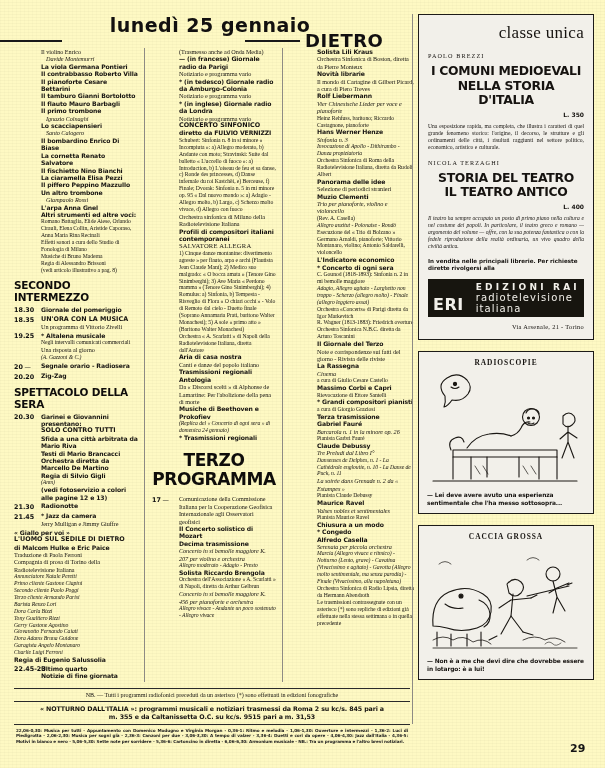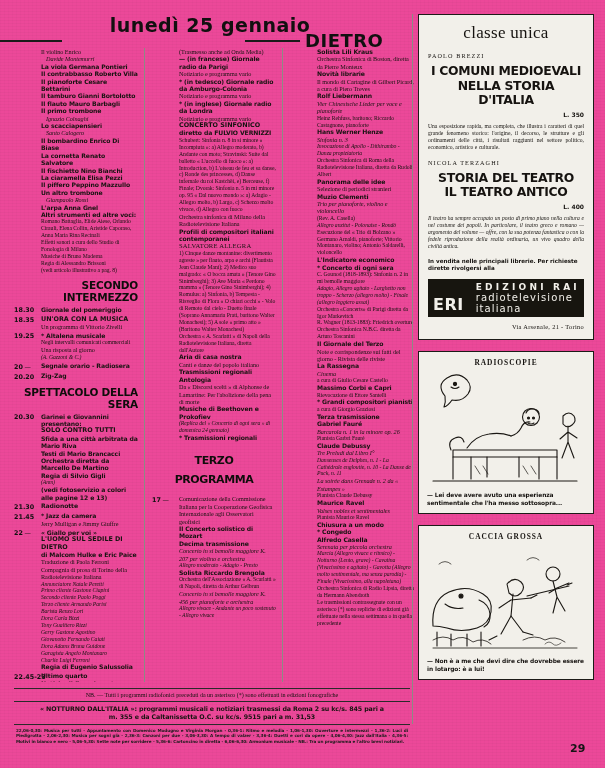--- a/index.html
+++ b/index.html
@@ -4,21 +4,21 @@
 <style>
   html,body{margin:0;padding:0;}
   body{
     width:605px;height:768px;
     background:#e9e7e1;
     font-family:"Liberation Serif", serif;
     color:#161310;
     overflow:hidden;
     position:relative;
   }
-  .page{position:absolute;inset:0;background:#ec4899;padding-left:28px;}
+  .page{position:absolute;inset:0;background:#fef9c3;padding-left:28px;}
   
   .grain{position:absolute;inset:0;pointer-events:none;
     background:
       repeating-linear-gradient(0deg, rgba(0,0,0,.022) 0 1px, rgba(255,255,255,0) 1px 3px),
       repeating-linear-gradient(90deg, rgba(0,0,0,.015) 0 1px, rgba(255,255,255,0) 1px 4px);
     mix-blend-mode:multiply;}
 
   
   .masthead{position:absolute;left:0;top:14px;width:420px;height:34px;}
   .day-title{
@@ -56,41 +56,41 @@
   .t.b{font-family:"DejaVu Sans", sans-serif;font-weight:bold;font-size:6.1px;letter-spacing:-.1px;}
   .t.i{font-style:italic;}
   .t.sm{font-size:5.7px;line-height:6.9px;}
   .t.ind{padding-left:5px;}
   .t.caps{font-family:"DejaVu Sans", sans-serif;font-weight:bold;font-size:6.4px;letter-spacing:0px;}
   .t.serifcaps{font-family:"Liberation Serif",serif;font-size:6.6px;letter-spacing:.2px;}
 
   
   .banner{
     font-family:"DejaVu Sans", sans-serif;font-weight:bold;
-    font-size:10.5px;letter-spacing:-.2px;margin:5px 0 3px 0;color:#0f0d0b;text-align:right;
+    font-size:10.5px;letter-spacing:-.2px;margin:5px 0 3px 0;color:#0f0d0b;
   }
   .bigbanner{
     font-family:"DejaVu Sans", sans-serif;font-weight:bold;
-    font-size:11px;line-height:19px;letter-spacing:-.4px;text-align:center;
+    font-size:17px;line-height:19px;letter-spacing:-.4px;text-align:center;
     margin:10px 0 6px 0;color:#0f0d0b;
   }
 
   
   .footer{position:absolute;left:14px;top:688px;width:396px;}
   .fline{border-top:1px solid #2a2a2a;margin:0;}
   .fnb{font-size:6.1px;text-align:center;padding:2.5px 2px 3px;letter-spacing:-.05px;}
   .fnot{font-family:"DejaVu Sans", sans-serif;font-weight:bold;font-size:6.3px;
         text-align:center;padding:3px 4px 3.5px;line-height:8px;letter-spacing:-.1px;}
   .fsmall{font-family:"DejaVu Sans", sans-serif;font-weight:bold;font-size:4.2px;
           line-height:5.6px;text-align:justify;padding:2.5px 2px 0;letter-spacing:-.1px;color:#1b1b1b;}
 
   
   .rail{position:absolute;left:418px;top:14px;width:176px;}
   .adbox{border:1.6px solid #1d1b18;background:#f2f0ea;padding:8px 9px 9px;}
-  .classe{font-family:"Liberation Serif",serif;font-size:17px;text-align:center;letter-spacing:.3px;margin-bottom:9px;}
+  .classe{font-family:"Liberation Serif",serif;font-size:17px;text-align:right;letter-spacing:.3px;margin-bottom:9px;}
   .author{font-family:"Liberation Serif",serif;font-size:6.2px;letter-spacing:1.1px;margin-bottom:5px;}
   .bookttl{font-family:"DejaVu Sans", sans-serif;font-weight:bold;font-size:12.4px;
            line-height:14.5px;text-align:center;letter-spacing:-.3px;}
   .price{font-family:"DejaVu Sans", sans-serif;font-weight:bold;font-size:6px;text-align:right;margin-top:3px;}
   .blurb{font-size:5.6px;line-height:7px;text-align:justify;margin-top:5px;font-style:italic;}
   .blurb.up{font-style:normal;}
   .sellline{font-family:"DejaVu Sans", sans-serif;font-weight:bold;font-size:5.6px;line-height:7.2px;margin-top:8px;}
   .erirow{display:flex;align-items:flex-end;margin-top:7px;background:#17150f;}
   .erilogo{font-family:"DejaVu Sans", sans-serif;font-weight:bold;font-size:16px;color:#f2f0ea;
            padding:2px 6px 3px 5px;letter-spacing:.5px;}
@@ -214,21 +214,20 @@
           </div>
         </div>
         <div class="entry">
           <div class="time">21.45</div>
           <div class="body">
             <div class="t b">* Jazz da camera</div>
             <div class="t">Jerry Mulligan e Jimmy Giuffre</div>
           </div>
         </div>
         <div class="entry">
-          <div class="time">22<span class="dash"> —</span></div>
           <div class="body">
             <div class="t b">« Giallo per voi »</div>
             <div class="t caps">L'UOMO SUL SEDILE DI DIETRO</div>
             <div class="t b">di Malcom Hulke e Eric Paice</div>
             <div class="t">Traduzione di Paola Ferroni</div>
             <div class="t">Compagnia di prosa di Torino della Radiotelevisione Italiana</div>
             <div class="t sm i">Annunciatore  Natale Peretti</div>
             <div class="t sm i">Primo cliente  Gastone Ciapini</div>
             <div class="t sm i">Secondo cliente   Paolo Poggi</div>
             <div class="t sm i">Terzo cliente  Armando Parisi</div>

